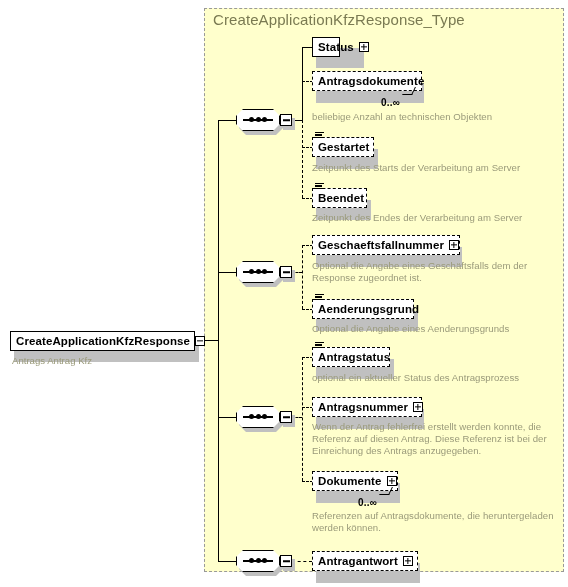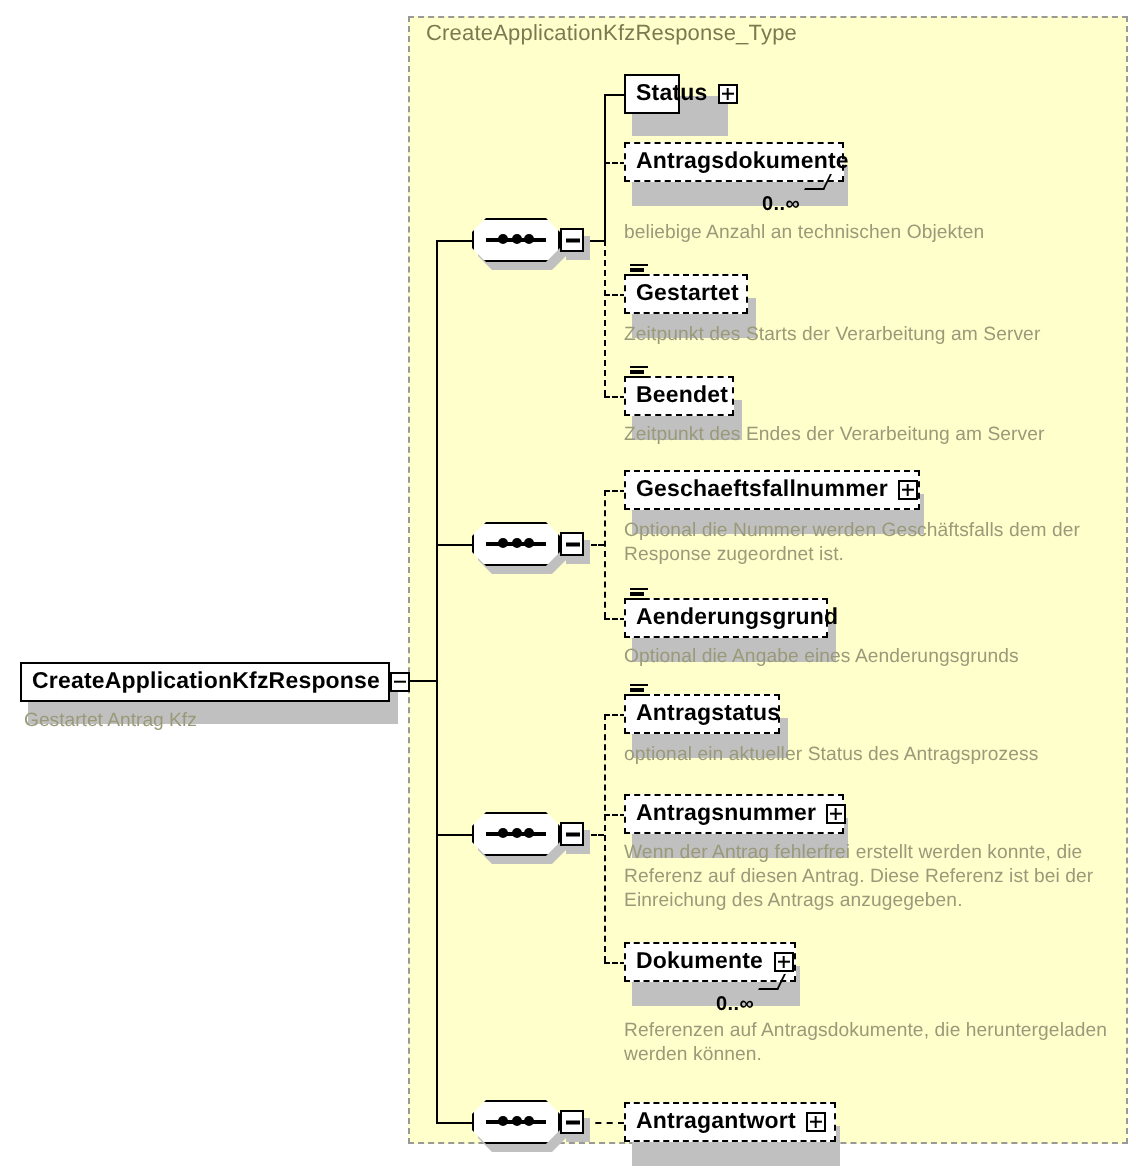--- a/index.html
+++ b/index.html
@@ -14,21 +14,21 @@
 
   
   .ct-box{
     position:absolute;
     background:#ffffcc;
     border:1px dashed #999999;
     box-sizing:border-box;
   }
   .ct-title{
     position:absolute;
-    font-size:11px;
+    font-size:15px;
     color:#7a7a52;
     white-space:nowrap;
     letter-spacing:.1px;
   }
 
   
   .el{
     position:absolute;
     box-sizing:border-box;
     background:#ffffff;
@@ -171,21 +171,21 @@
 <div id="canvas">
 
   <div class="ct-box" style="left:204px;top:8px;width:360px;height:564px;"></div>
   <div class="ct-title" style="left:213px;top:11px;">CreateApplicationKfzResponse_Type</div>
 
   <div class="shadow" style="left:14px;top:342px;width:185px;height:20px;"></div>
   <div class="el req" style="left:10px;top:331px;width:185px;z-index:5;">
     <span class="lbl">CreateApplicationKfzResponse</span>
     <span class="tgl"></span>
   </div>
-  <div class="rootdoc" style="left:12px;top:355px;">Gestartet Antrag Kfz</div>
+  <div class="rootdoc" style="left:12px;top:355px;">Antrags Antrag Kfz</div>
 
   <div class="ln h" style="left:195px;top:340px;width:24px;"></div>
 
   <div class="ln v" style="left:218px;top:120px;height:441px;"></div>
 
   <div class="ln h" style="left:218px;top:119.5px;width:18px;"></div>
   <div class="seq" style="left:236px;top:109px;">
     <div class="octsh"></div>
     <div class="oct"></div>
     <div class="bar"></div>
@@ -257,21 +257,21 @@
   <div class="dln h" style="left:292px;top:271.5px;width:10px;"></div>
   <div class="dln v" style="left:301.5px;top:245px;height:64px;"></div>
   <div class="dln h" style="left:301.5px;top:245px;width:11px;"></div>
   <div class="dln h" style="left:301.5px;top:308.5px;width:11px;"></div>
 
   <div class="shadow" style="left:316px;top:247px;width:146px;height:20px;"></div>
   <div class="el opt" style="left:312px;top:235px;width:148px;z-index:5;">
     <span class="lbl">Geschaeftsfallnummer</span>
     <span class="tgl plus"></span>
   </div>
-  <div class="doc" style="left:312px;top:260px;width:250px;">Optional die Nummer werden Geschäftsfalls dem der
+  <div class="doc" style="left:312px;top:260px;width:250px;">Optional die Angabe eines Geschäftsfalls dem der
 Response zugeordnet ist.</div>
 
   <div class="shadow" style="left:316px;top:311px;width:102px;height:20px;"></div>
   <div class="el opt" style="left:312px;top:299px;width:102px;z-index:5;">
     <span class="stmark">
         <i></i>
         <i></i>
         <i></i>
       </span>
     <span class="lbl">Aenderungsgrund</span>

